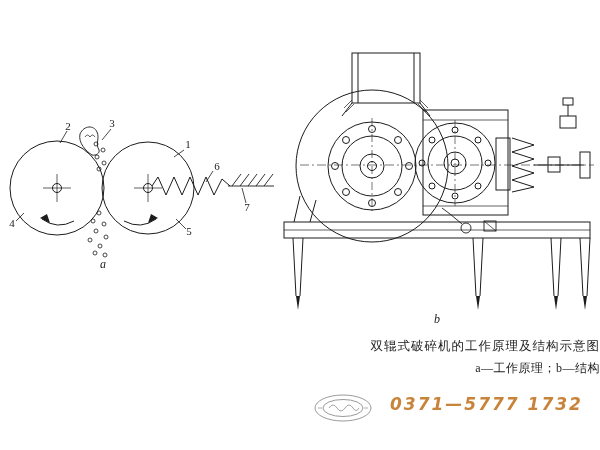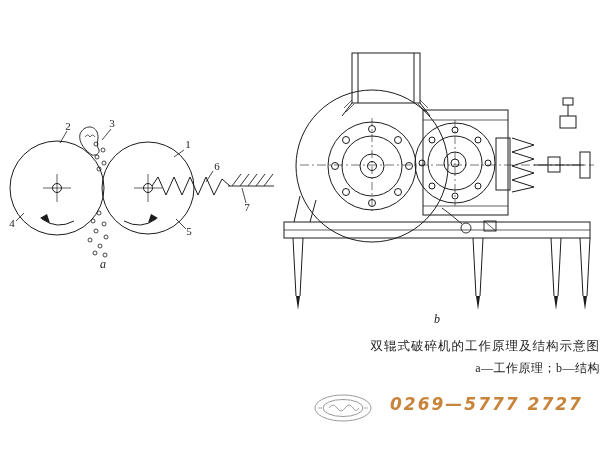--- a/index.html
+++ b/index.html
@@ -210,16 +210,16 @@
   <div class="caption cap-sub">a—工作原理；b—结构</div>
 
   <div class="wm-row">
     <svg class="wm-logo" width="62" height="30" viewBox="0 0 62 30" fill="none" stroke="#9a9a9a" stroke-width="1">
       <ellipse cx="31" cy="15" rx="28" ry="13"></ellipse>
       <ellipse cx="31" cy="15" rx="20" ry="8.5"></ellipse>
       <path d="M 17 15 q 4 -6 8 0 q 4 6 8 0 q 4 -6 8 0 q 3 5 6 0" stroke-width="0.9"></path>
       <line x1="10" y1="15" x2="6" y2="15" stroke-width="0.8"></line>
       <line x1="52" y1="15" x2="56" y2="15" stroke-width="0.8"></line>
     </svg>
-    <div class="wm-phone">0269—5777 2727</div>
+    <div class="wm-phone">0371—5777 1732</div>
   </div>
 
 </div>
 
 </body></html>

